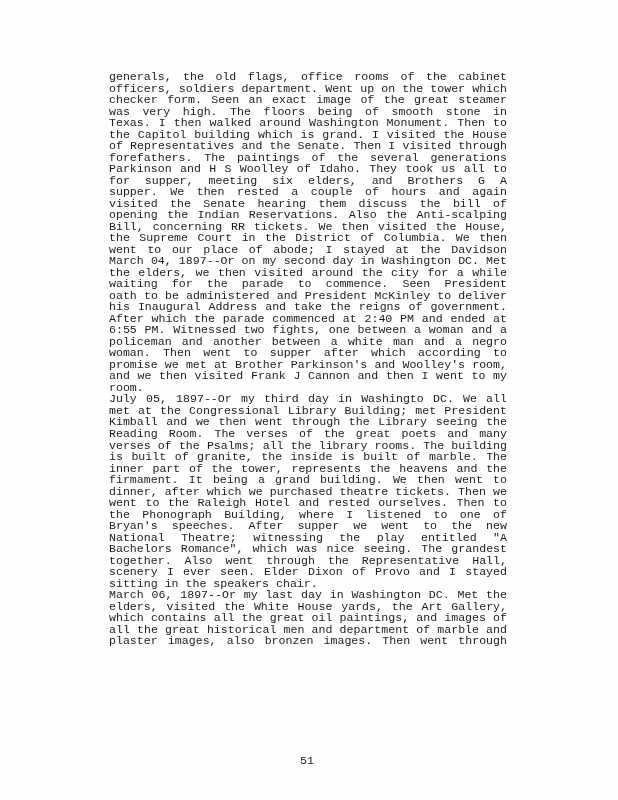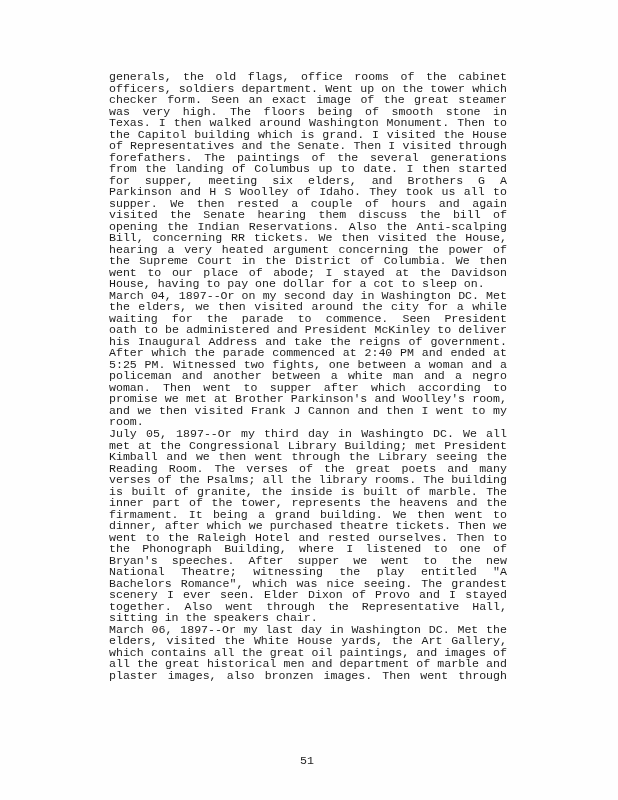--- a/index.html
+++ b/index.html
@@ -24,59 +24,56 @@
 <div class="page">
   <div class="text-block" id="text-block">
       <span class="line">generals, the old flags, office rooms of the cabinet</span>
       <span class="line">officers, soldiers department. Went up on the tower which</span>
       <span class="line">checker form. Seen an exact image of the great steamer</span>
       <span class="line">was very high. The floors being of smooth stone in</span>
       <span class="line">Texas. I then walked around Washington Monument. Then to</span>
       <span class="line">the Capitol building which is grand. I visited the House</span>
       <span class="line">of Representatives and the Senate. Then I visited through</span>
       <span class="line">forefathers. The paintings of the several generations</span>
-      <span class="line">from the landing of Columbus up to date. I then started</span>
+      <span class="line">Parkinson and H S Woolley of Idaho. They took us all to</span>
       <span class="line">for supper, meeting six elders, and Brothers G A</span>
-      <span class="line">Parkinson and H S Woolley of Idaho. They took us all to</span>
       <span class="line">supper. We then rested a couple of hours and again</span>
       <span class="line">visited the Senate hearing them discuss the bill of</span>
       <span class="line">opening the Indian Reservations. Also the Anti-scalping</span>
       <span class="line">Bill, concerning RR tickets. We then visited the House,</span>
-      <span class="line">hearing a very heated argument concerning the power of</span>
       <span class="line">the Supreme Court in the District of Columbia. We then</span>
       <span class="line">went to our place of abode; I stayed at the Davidson</span>
-      <span class="line last">House, having to pay one dollar for a cot to sleep on.</span>
       <span class="line">March 04, 1897--Or on my second day in Washington DC. Met</span>
       <span class="line">the elders, we then visited around the city for a while</span>
       <span class="line">waiting for the parade to commence. Seen President</span>
       <span class="line">oath to be administered and President McKinley to deliver</span>
       <span class="line">his Inaugural Address and take the reigns of government.</span>
       <span class="line">After which the parade commenced at 2:40 PM and ended at</span>
-      <span class="line">5:25 PM. Witnessed two fights, one between a woman and a</span>
+      <span class="line">6:55 PM. Witnessed two fights, one between a woman and a</span>
       <span class="line">policeman and another between a white man and a negro</span>
       <span class="line">woman. Then went to supper after which according to</span>
       <span class="line">promise we met at Brother Parkinson's and Woolley's room,</span>
       <span class="line">and we then visited Frank J Cannon and then I went to my</span>
       <span class="line last">room.</span>
       <span class="line">July 05, 1897--Or my third day in Washingto DC. We all</span>
       <span class="line">met at the Congressional Library Building; met President</span>
       <span class="line">Kimball and we then went through the Library seeing the</span>
       <span class="line">Reading Room. The verses of the great poets and many</span>
       <span class="line">verses of the Psalms; all the library rooms. The building</span>
       <span class="line">is built of granite, the inside is built of marble. The</span>
       <span class="line">inner part of the tower, represents the heavens and the</span>
       <span class="line">firmament. It being a grand building. We then went to</span>
       <span class="line">dinner, after which we purchased theatre tickets. Then we</span>
       <span class="line">went to the Raleigh Hotel and rested ourselves. Then to</span>
       <span class="line">the Phonograph Building, where I listened to one of</span>
       <span class="line">Bryan's speeches. After supper we went to the new</span>
       <span class="line">National Theatre; witnessing the play entitled "A</span>
       <span class="line">Bachelors Romance", which was nice seeing. The grandest</span>
+      <span class="line">together. Also went through the Representative Hall,</span>
       <span class="line">scenery I ever seen. Elder Dixon of Provo and I stayed</span>
-      <span class="line">together. Also went through the Representative Hall,</span>
       <span class="line last">sitting in the speakers chair.</span>
       <span class="line">March 06, 1897--Or my last day in Washington DC. Met the</span>
       <span class="line">elders, visited the White House yards, the Art Gallery,</span>
       <span class="line">which contains all the great oil paintings, and images of</span>
       <span class="line">all the great historical men and department of marble and</span>
       <span class="line">plaster images, also bronzen images. Then went through</span>
     </div>
   <div class="page-number">51</div>
 </div>
 

